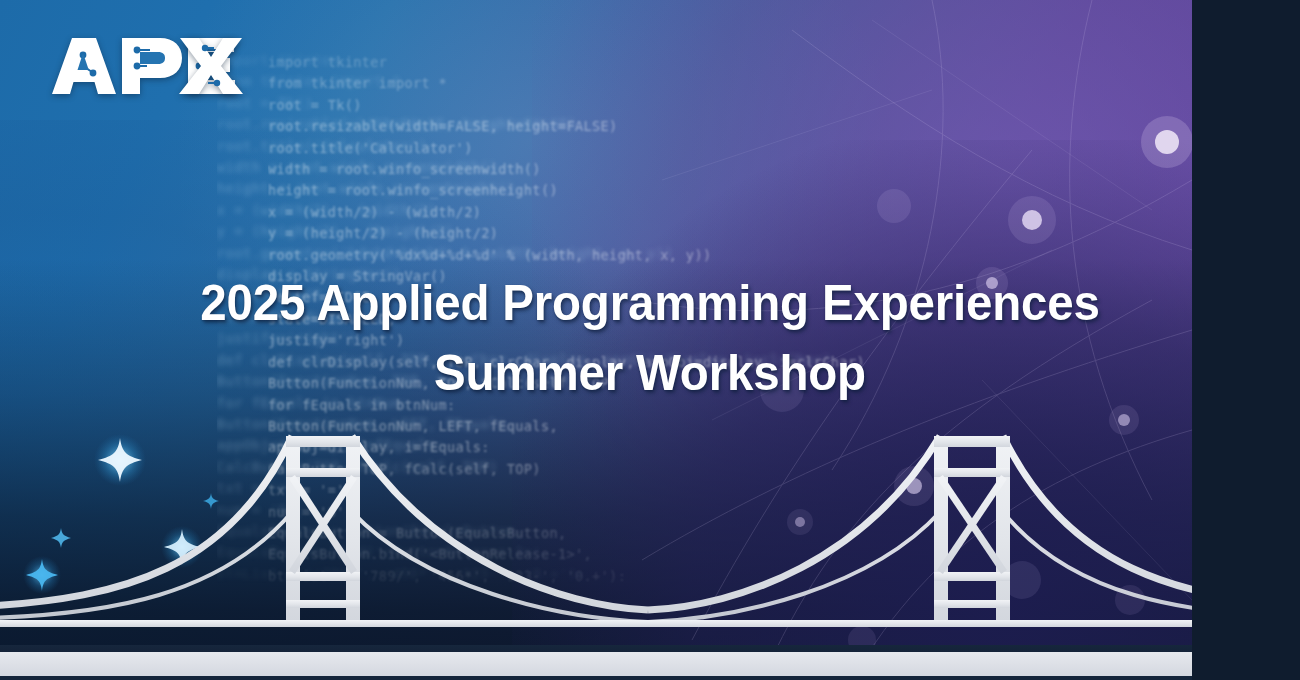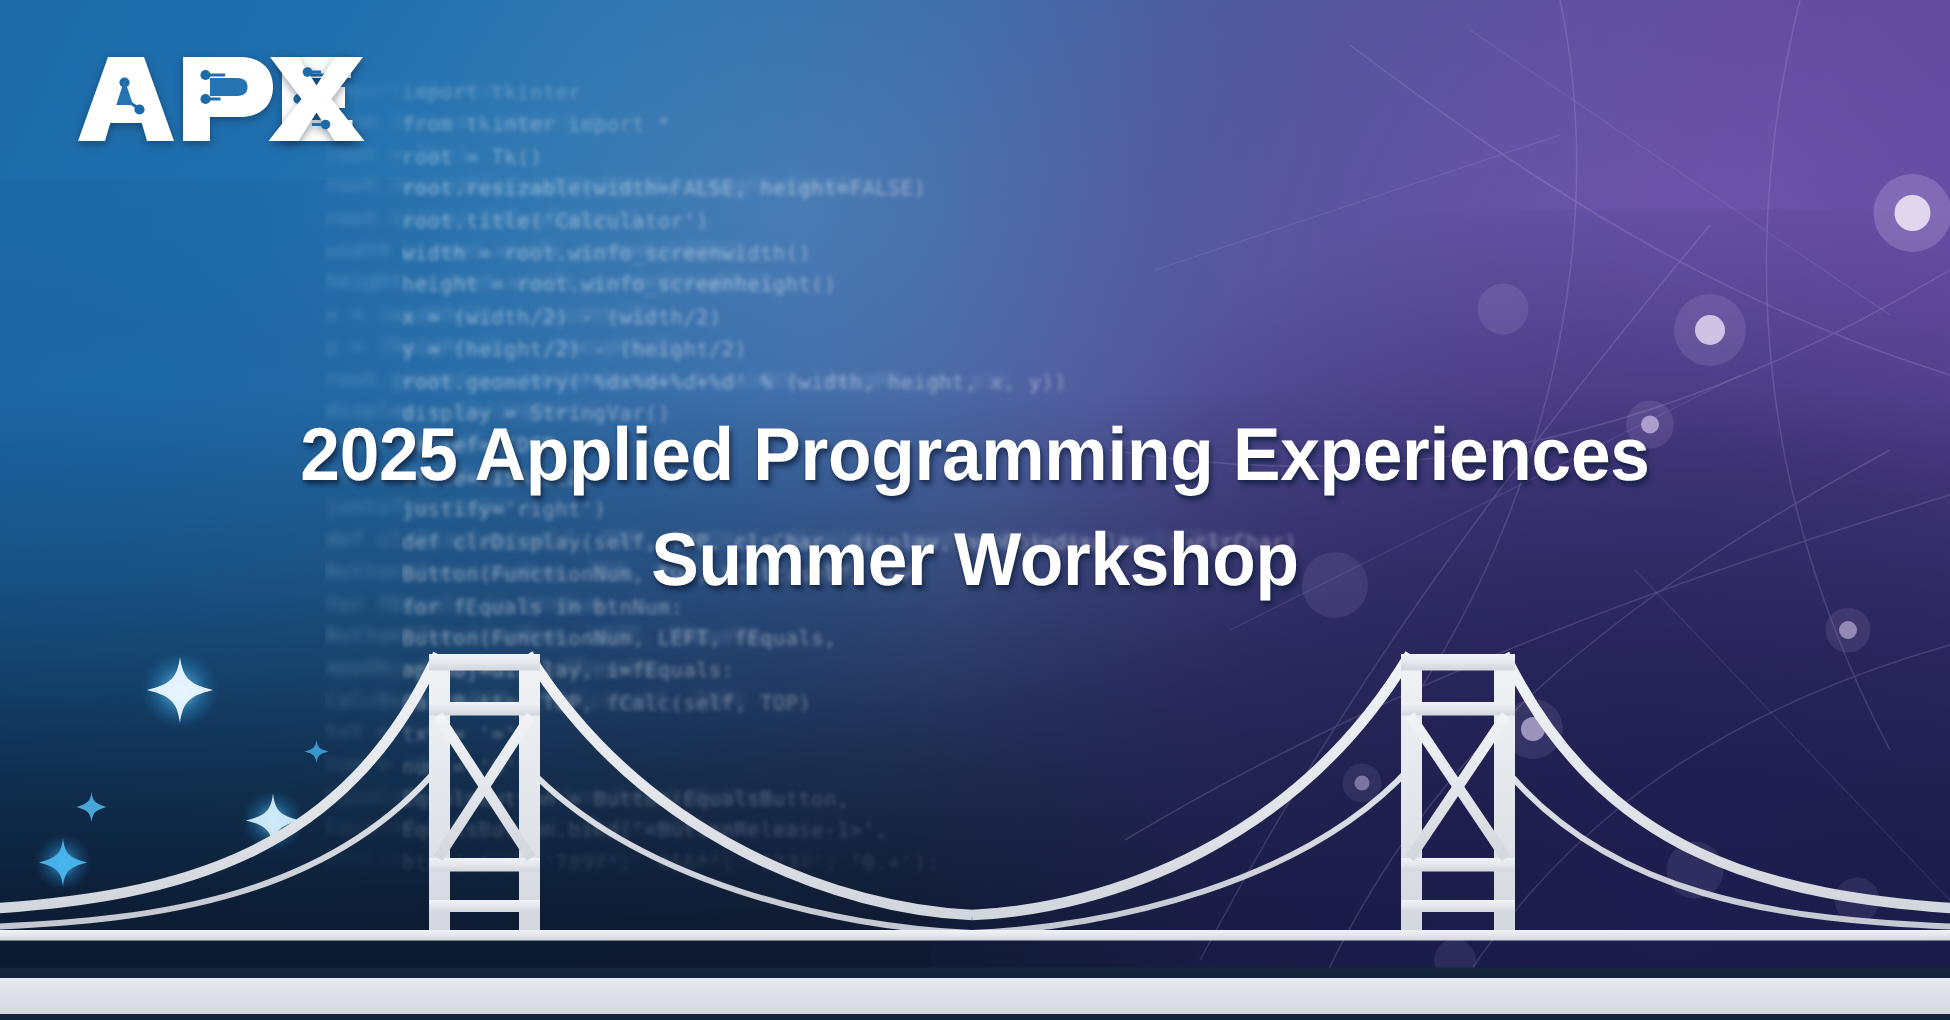--- a/index.html
+++ b/index.html
@@ -6,21 +6,21 @@
   * { margin:0; padding:0; box-sizing:border-box; }
   html,body{
     width:1300px; height:680px;
     background:#0f1c2e;
     font-family:"Liberation Sans", sans-serif;
     overflow:hidden;
   }
 
   #banner{
     position:relative;
-    width:1300px; height:680px;
+    width:1192px; height:680px;
     overflow:hidden;
     background:#4c1d95;
   }
 
   
   .bg-base{
     position:absolute; inset:0;
     background:
       linear-gradient(115deg,
         #1d6ba9 0%,

